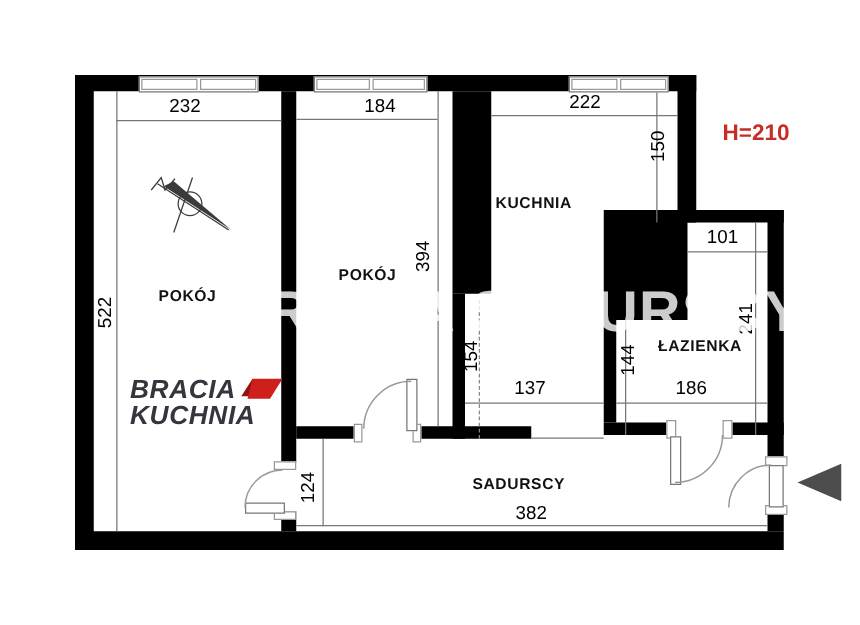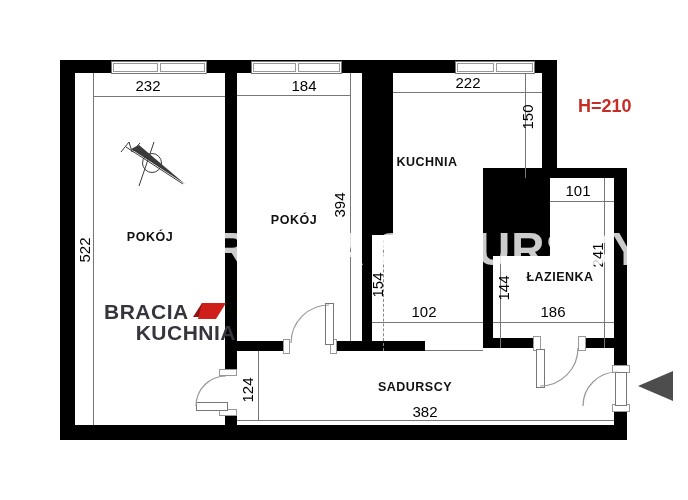--- a/index.html
+++ b/index.html
@@ -1,35 +1,35 @@
 <!DOCTYPE html>
 <html><head>
 <meta charset="utf-8">
 <style>
   html,body{margin:0;padding:0;background:#fff;}
   #plan{position:relative;width:688px;height:500px;background:#fff;overflow:hidden;
-        font-family:"Liberation Sans",sans-serif;text-align:right;}
+        font-family:"Liberation Sans",sans-serif;}
   .wall{position:absolute;background:#000;}
   .dimline{position:absolute;background:#777;}
   .dimline.dashed{background:none;border-left:1px dashed #888;width:0 !important;}
   .dimtext{position:absolute;font-size:15px;color:#000;white-space:nowrap;
            transform:translate(-50%,-50%);line-height:1;}
   .dimtext.rot{transform:translate(-50%,-50%) rotate(-90deg);}
   .roomlabel{position:absolute;font-size:12.5px;font-weight:bold;letter-spacing:.5px;
              color:#111;white-space:nowrap;transform:translate(-50%,-50%);z-index:30;}
   .window{position:absolute;background:#fff;border:1px solid #777;display:flex;z-index:6;}
   .pane{flex:1;border:1px solid #999;margin:1px;background:#fff;}
   .jamb{position:absolute;background:#fff;border:1px solid #999;z-index:7;}
   .leaf{position:absolute;background:#fff;border:1px solid #777;z-index:7;}
   #overlay{position:absolute;left:0;top:0;z-index:50;pointer-events:none;}
   #watermark{position:absolute;left:140px;top:222px;font-size:46px;font-weight:bold;
              letter-spacing:1px;color:rgba(255,255,255,0.8);z-index:40;white-space:nowrap;margin-left:40px;}
   #hheight{position:absolute;left:578px;top:96px;font-size:18px;font-weight:600;
            color:#c72c26;z-index:30;white-space:nowrap;}
-  #logo{position:absolute;left:104px;top:301px;width:132px;z-index:30;}
+  #logo{position:absolute;left:104px;top:301px;width:132px;z-index:30;font-style:italic;}
   #logo .row1{display:flex;align-items:flex-start;gap:3px;}
   #logo .brand{font-size:21px;font-weight:bold;color:#34353d;line-height:1.02;letter-spacing:.5px;}
   #logo .tagline{font-size:8px;letter-spacing:2.6px;color:#979797;border-top:1px solid #c4c4c4;
                  margin-top:3px;padding-top:3px;white-space:nowrap;}
 </style>
 </head>
 <body>
 
 <div id="plan">
 
@@ -95,21 +95,21 @@
   <div class="dimline" style="left:237px;top:420px;width:377px;height:1px"></div>
   <div class="dimline" style="left:425px;top:350px;width:58px;height:1px"></div>
 
   <span class="dimtext" style="left:148px;top:85px">232</span>
   <span class="dimtext" style="left:304px;top:85px">184</span>
   <span class="dimtext" style="left:468px;top:82px">222</span>
   <span class="dimtext rot" style="left:84px;top:250px">522</span>
   <span class="dimtext rot" style="left:339px;top:205px">394</span>
   <span class="dimtext rot" style="left:527px;top:117px">150</span>
   <span class="dimtext rot" style="left:377px;top:285px">154</span>
-  <span class="dimtext" style="left:424px;top:311px">102</span>
+  <span class="dimtext" style="left:424px;top:311px">137</span>
   <span class="dimtext" style="left:578px;top:190px">101</span>
   <span class="dimtext rot" style="left:597px;top:255px">241</span>
   <span class="dimtext rot" style="left:503px;top:288px">144</span>
   <span class="dimtext" style="left:553px;top:311px">186</span>
   <span class="dimtext rot" style="left:247px;top:390px">124</span>
   <span class="dimtext" style="left:425px;top:411px">382</span>
 
   <span class="roomlabel" style="left:150px;top:237px">POKÓJ</span>
   <span class="roomlabel" style="left:294px;top:220px">POKÓJ</span>
   <span class="roomlabel" style="left:427px;top:162px">KUCHNIA</span>

